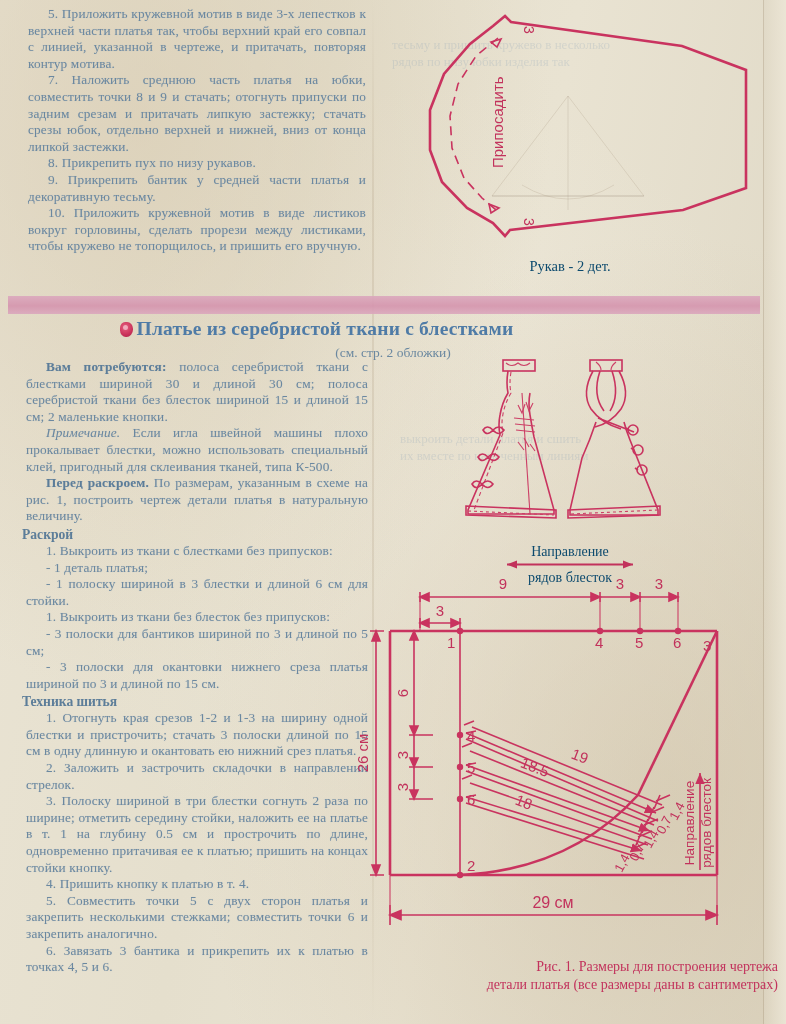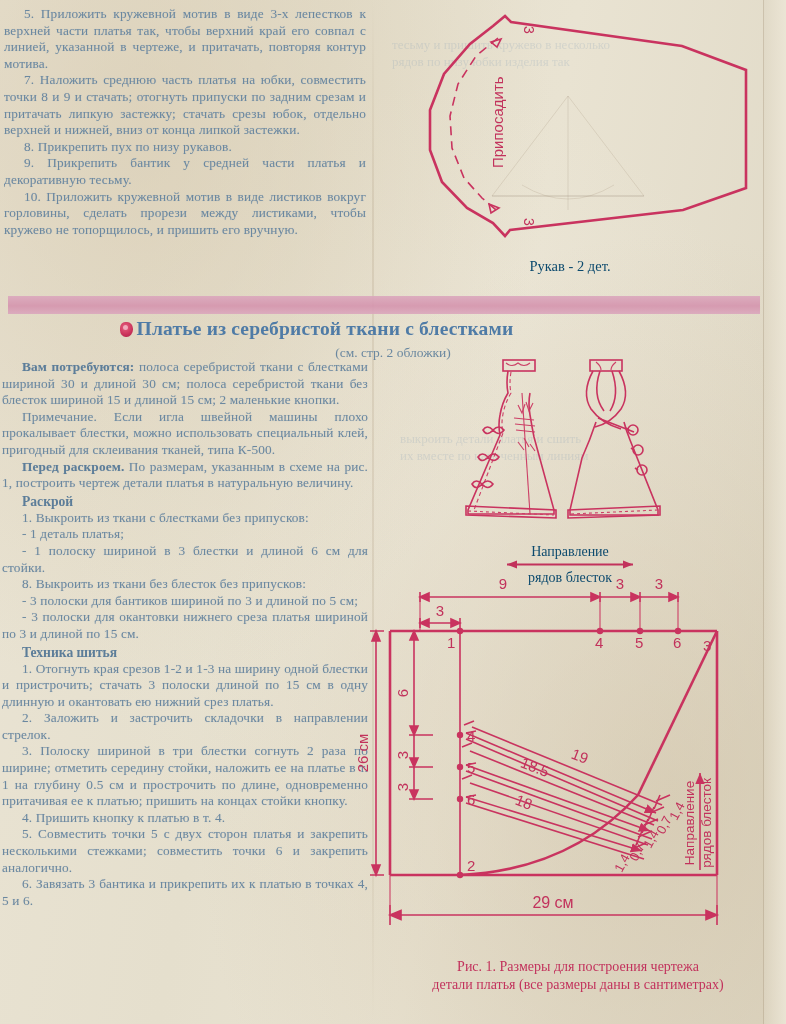--- a/index.html
+++ b/index.html
@@ -34,23 +34,23 @@
   }
   .ptext{
     color:#6b88a0;
     font-size:13.3px;
     line-height:16.6px;
     text-align:justify;
     margin:0 0 0 0;
     letter-spacing:.15px;
     text-shadow:0 0 1px rgba(150,170,190,.35);
   }
-  .ptext.ind{text-indent:20px;}
+  .ptext.ind{text-indent:20px;margin-left:24px;}
   .b{font-weight:bold;color:#5c7d99;}
-  .i{}
+  .i{font-style:italic;}
   .head{
     color:#5c7d99;font-weight:bold;font-size:13.6px;line-height:17px;
     text-indent:20px;margin:1px 0 0 0;
   }
 
   
   .instr{position:absolute;left:4px;top:6px;width:362px;}
 
   
   .body2{position:absolute;left:2px;top:359px;width:366px;}
@@ -99,21 +99,21 @@
   .lbl{fill:#c2325c;font-family:"Liberation Sans",sans-serif;font-size:12px;}
 
   .cap{
     color:#0c4a6e;font-family:"Liberation Serif",serif;
     text-align:center;
   }
   .cap-sleeve{position:absolute;left:440px;top:258px;width:260px;font-size:14.5px;}
   .cap-dress{position:absolute;left:450px;top:543px;width:240px;font-size:14px;line-height:17px;}
   .cap-fig{
     position:absolute;left:378px;top:958px;width:400px;
-    color:#c2325c;font-size:14px;line-height:17.5px;text-align:center;
+    color:#c2325c;font-size:14px;line-height:17.5px;text-align:right;
   }
 
   
   .ghost{
     position:absolute;color:rgba(120,150,180,.20);
     font-size:13px;line-height:17px;font-family:"Liberation Serif",serif;
     pointer-events:none;user-select:none;
   }
 
   
@@ -184,21 +184,21 @@
 <div class="subtitle">(см. стр. 2 обложки)</div>
 
 <div class="body2">
   <p class="ptext ind"><span class="b">Вам потребуются:</span><span> полоса серебристой ткани с блестками шириной 30 и длиной 30 см; полоса серебристой ткани без блесток шириной 15 и длиной 15 см; 2 маленькие кнопки.</span></p>
   <p class="ptext ind"><span class="i">Примечание.</span><span> Если игла швейной машины плохо прокалывает блестки, можно использовать специальный клей, пригодный для склеивания тканей, типа К-500.</span></p>
   <p class="ptext ind"><span class="b">Перед раскроем.</span><span> По размерам, указанным в схеме на рис. 1, построить чертеж детали платья в натуральную величину.</span></p>
   <p class="head">Раскрой</p>
   <p class="ptext ind">1. Выкроить из ткани с блестками без припусков:</p>
   <p class="ptext ind">- 1 деталь платья;</p>
   <p class="ptext ind">- 1 полоску шириной в 3 блестки и длиной 6 см для стойки.</p>
-  <p class="ptext ind">8. Выкроить из ткани без блесток без припусков:</p>
+  <p class="ptext ind">1. Выкроить из ткани без блесток без припусков:</p>
   <p class="ptext ind">- 3 полоски для бантиков шириной по 3 и длиной по 5 см;</p>
   <p class="ptext ind">- 3 полоски для окантовки нижнего среза платья шириной по 3 и длиной по 15 см.</p>
   <p class="head">Техника шитья</p>
   <p class="ptext ind">1. Отогнуть края срезов 1-2 и 1-3 на ширину одной блестки и пристрочить; стачать 3 полоски длиной по 15 см в одну длинную и окантовать ею нижний срез платья.</p>
   <p class="ptext ind">2. Заложить и застрочить складочки в направлении стрелок.</p>
   <p class="ptext ind">3. Полоску шириной в три блестки согнуть 2 раза по ширине; отметить середину стойки, наложить ее на платье в т. 1 на глубину 0.5 см и прострочить по длине, одновременно притачивая ее к платью; пришить на концах стойки кнопку.</p>
   <p class="ptext ind">4. Пришить кнопку к платью в т. 4.</p>
   <p class="ptext ind">5. Совместить точки 5 с двух сторон платья и закрепить несколькими стежками; совместить точки 6 и закрепить аналогично.</p>
   <p class="ptext ind">6. Завязать 3 бантика и прикрепить их к платью в точках 4, 5 и 6.</p>
 </div>

